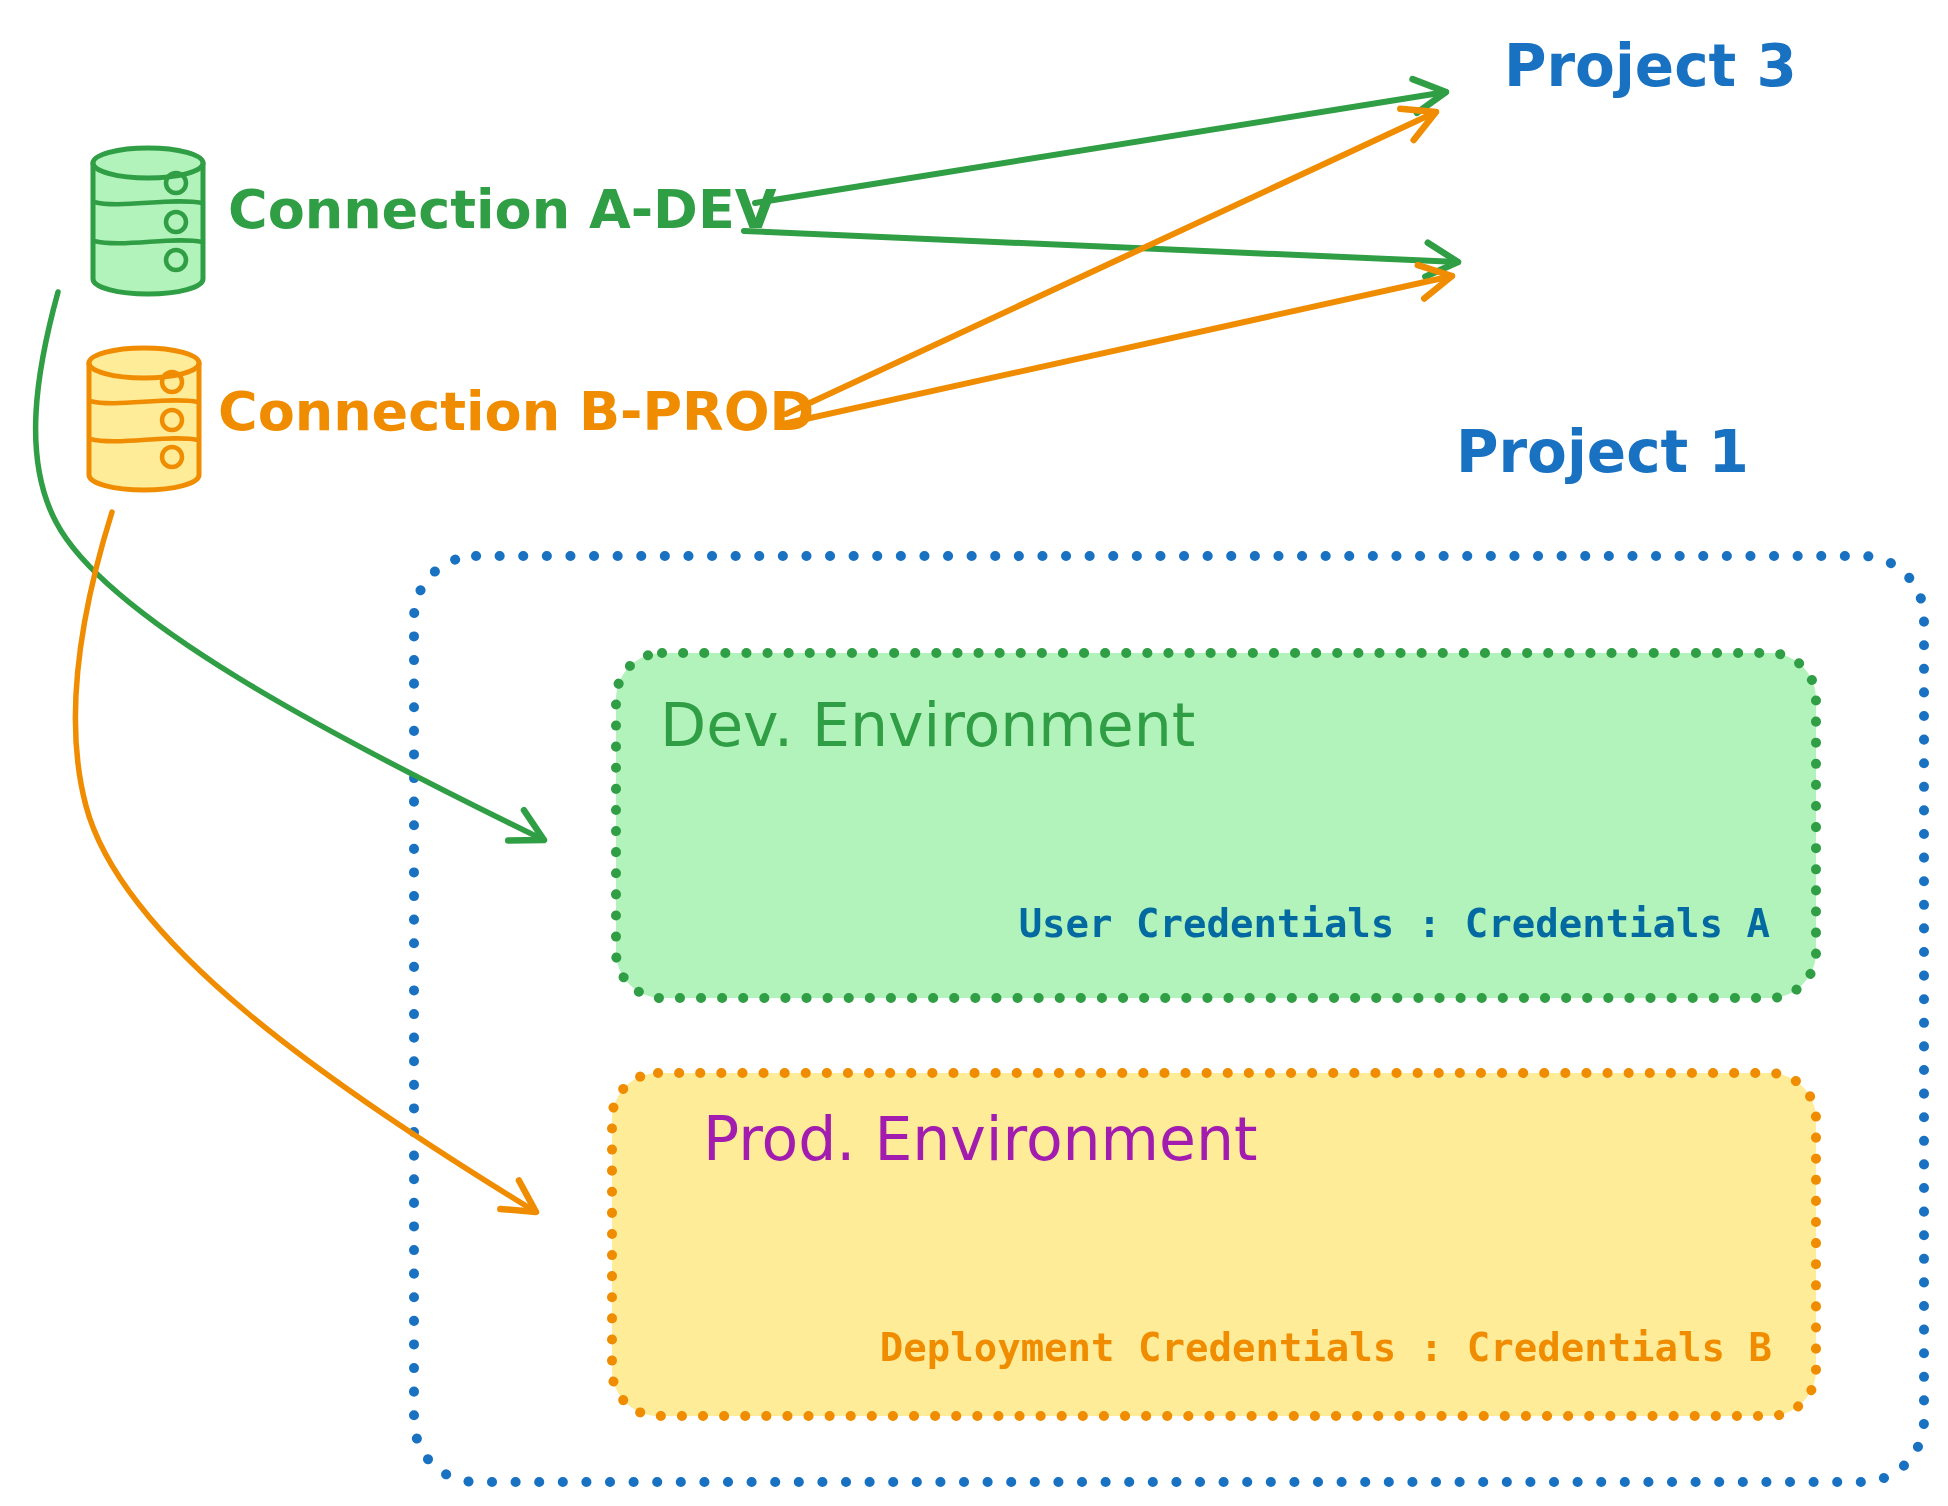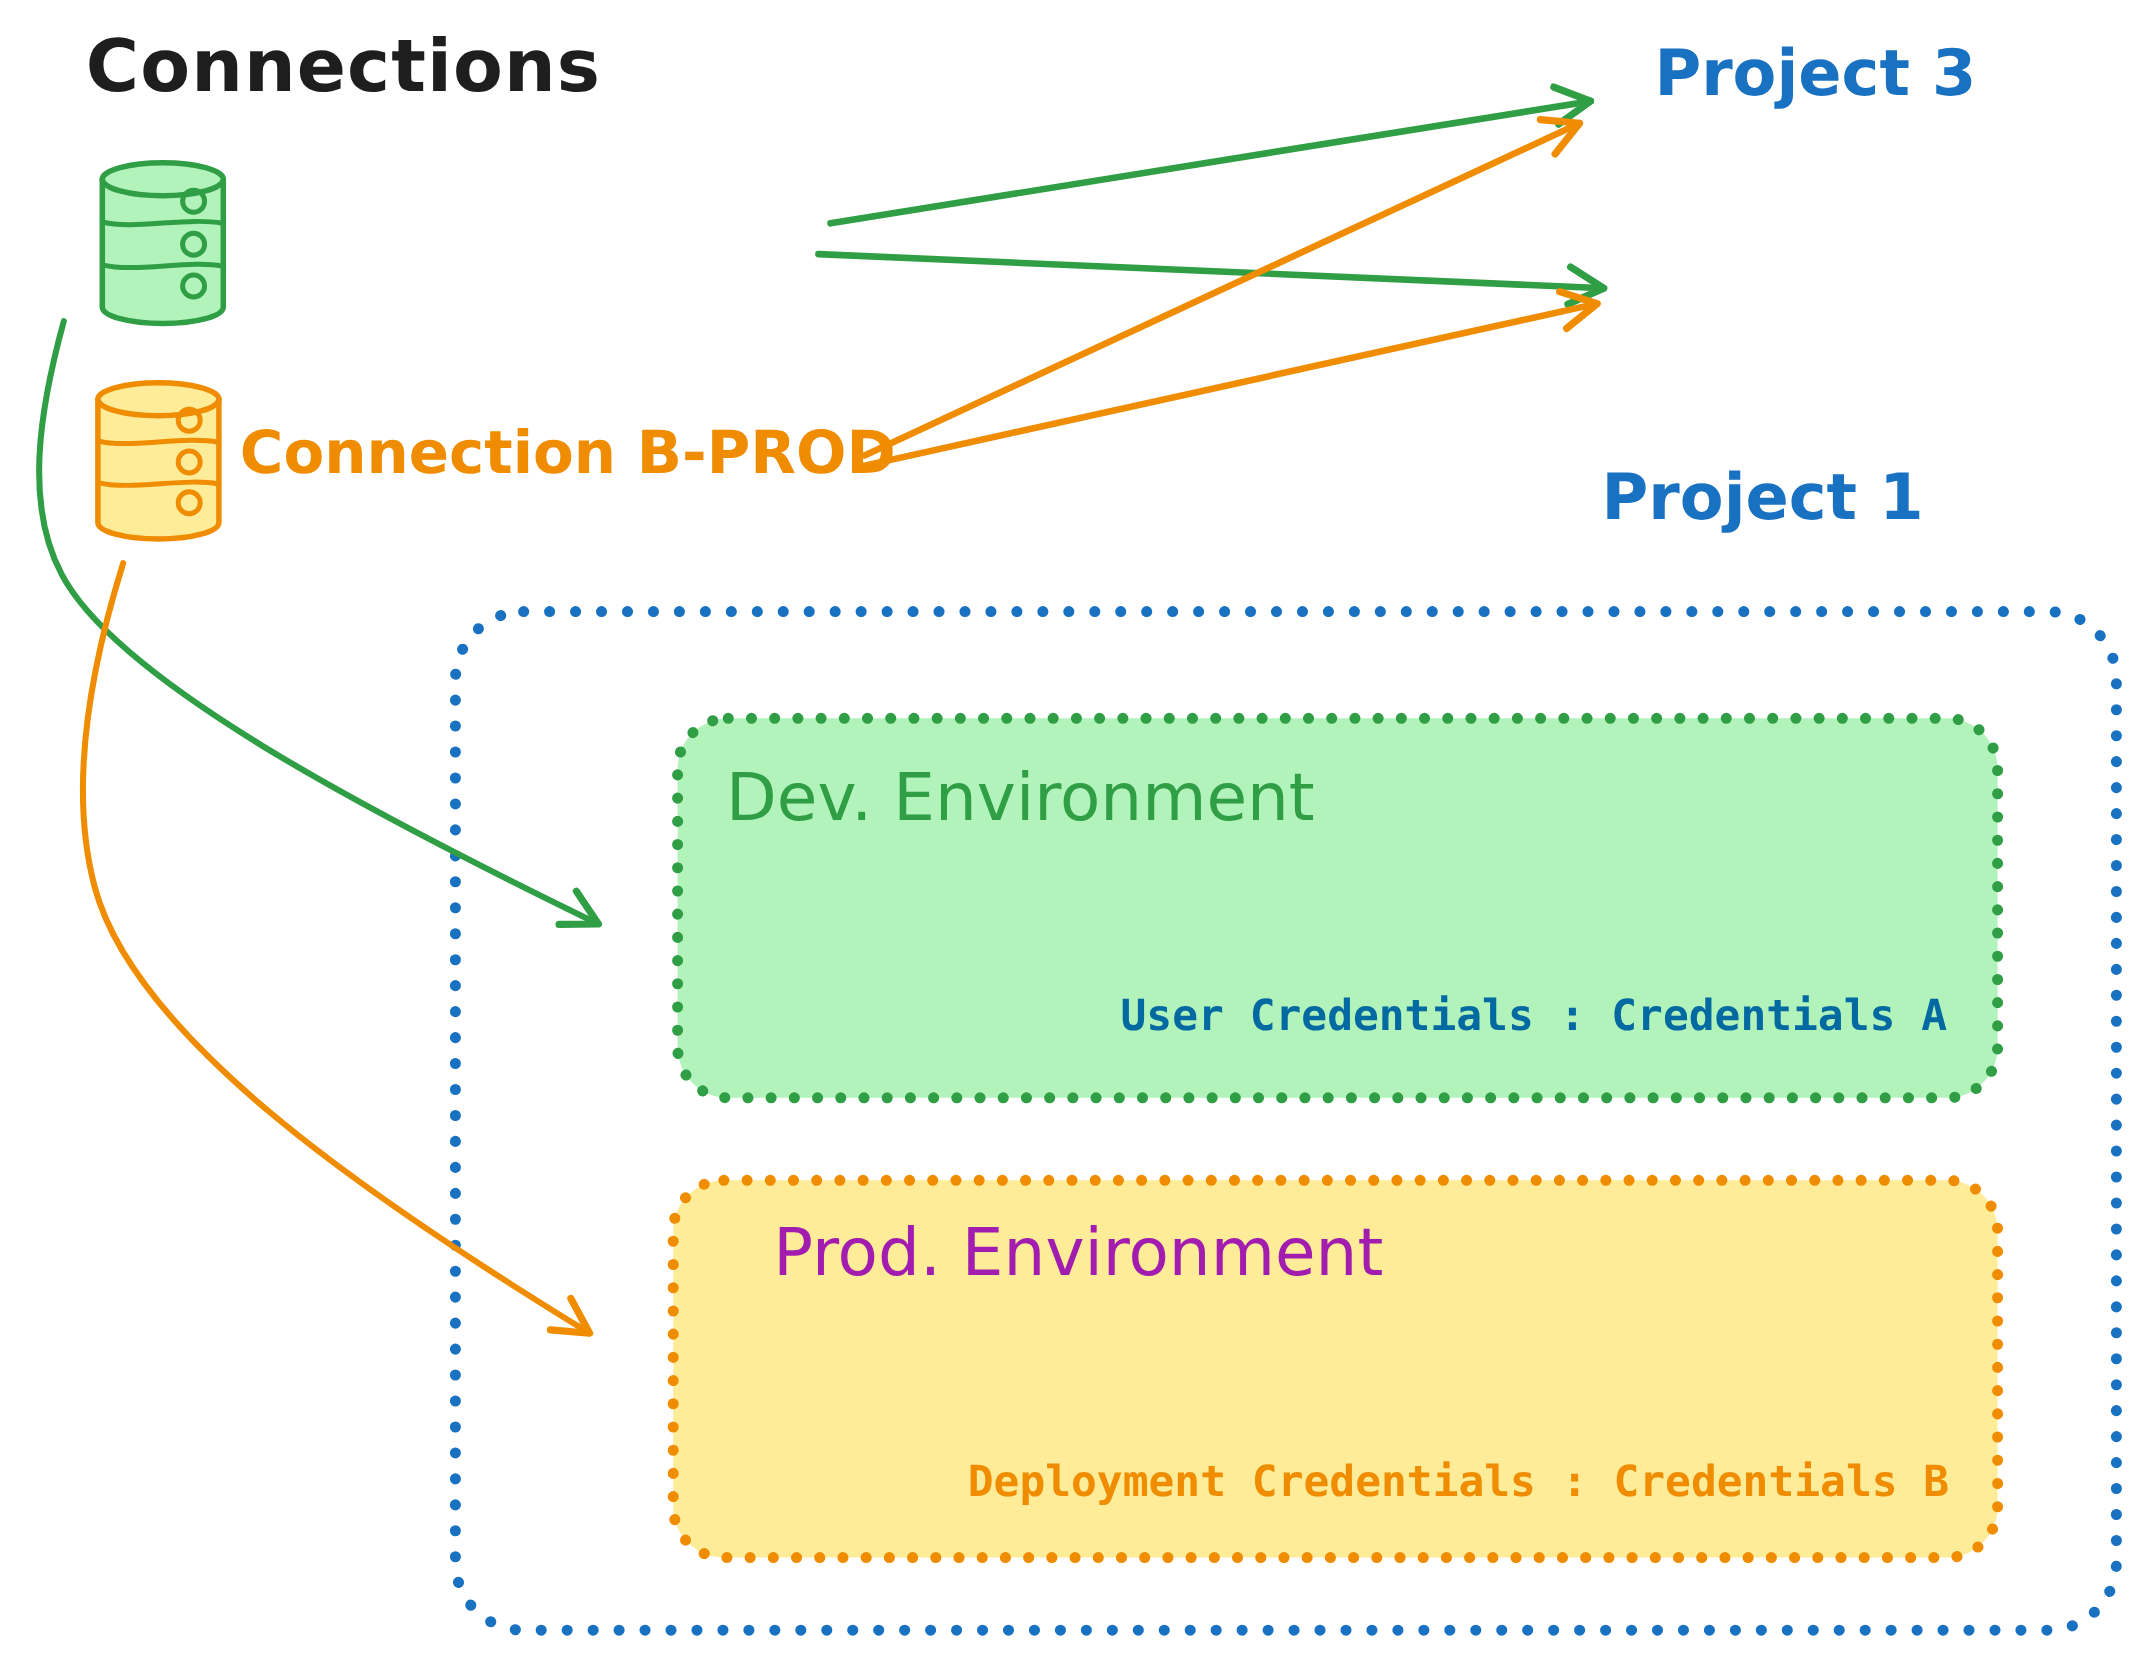--- a/index.html
+++ b/index.html
@@ -106,22 +106,22 @@
 
     <path d="M 755 203 L 1446 92" fill="none" stroke="#2f9e44" stroke-width="6" stroke-linecap="round" marker-end="url(#ah-green)"></path>
     <path d="M 744 231 L 1458 262" fill="none" stroke="#2f9e44" stroke-width="6" stroke-linecap="round" marker-end="url(#ah-green)"></path>
     <path d="M 786 414 L 1436 112" fill="none" stroke="#f08c00" stroke-width="6" stroke-linecap="round" marker-end="url(#ah-orange)"></path>
     <path d="M 783 424 L 1452 276" fill="none" stroke="#f08c00" stroke-width="6" stroke-linecap="round" marker-end="url(#ah-orange)"></path>
 
     <path d="M 58 292 C 36 372, 22 458, 56 522 C 106 618, 330 736, 544 840" fill="none" stroke="#2f9e44" stroke-width="5.5" stroke-linecap="round" marker-end="url(#ah-green)"></path>
     <path d="M 112 512 C 82 608, 62 716, 86 806 C 122 942, 330 1086, 536 1212" fill="none" stroke="#f08c00" stroke-width="5.5" stroke-linecap="round" marker-end="url(#ah-orange)"></path>
   </svg>
 
-  <div class="txt title-black" style="left:78px; top:26px;">Connections</div>
 
+  <div class="txt conn-label conn-green" style="left:228px; top:182px;">Connection A-DEV</div>
 
   <div class="txt conn-label conn-orange" style="left:218px; top:384px;">Connection B-PROD</div>
 
   <div class="txt project-label" style="left:1504px; top:36px;">Project 3</div>
 
 
   <div class="txt project-label" style="left:1456px; top:422px;">Project 1</div>
 
   <div class="txt env-title env-title-green" style="left:660px; top:694px;">Dev. Environment</div>
 

